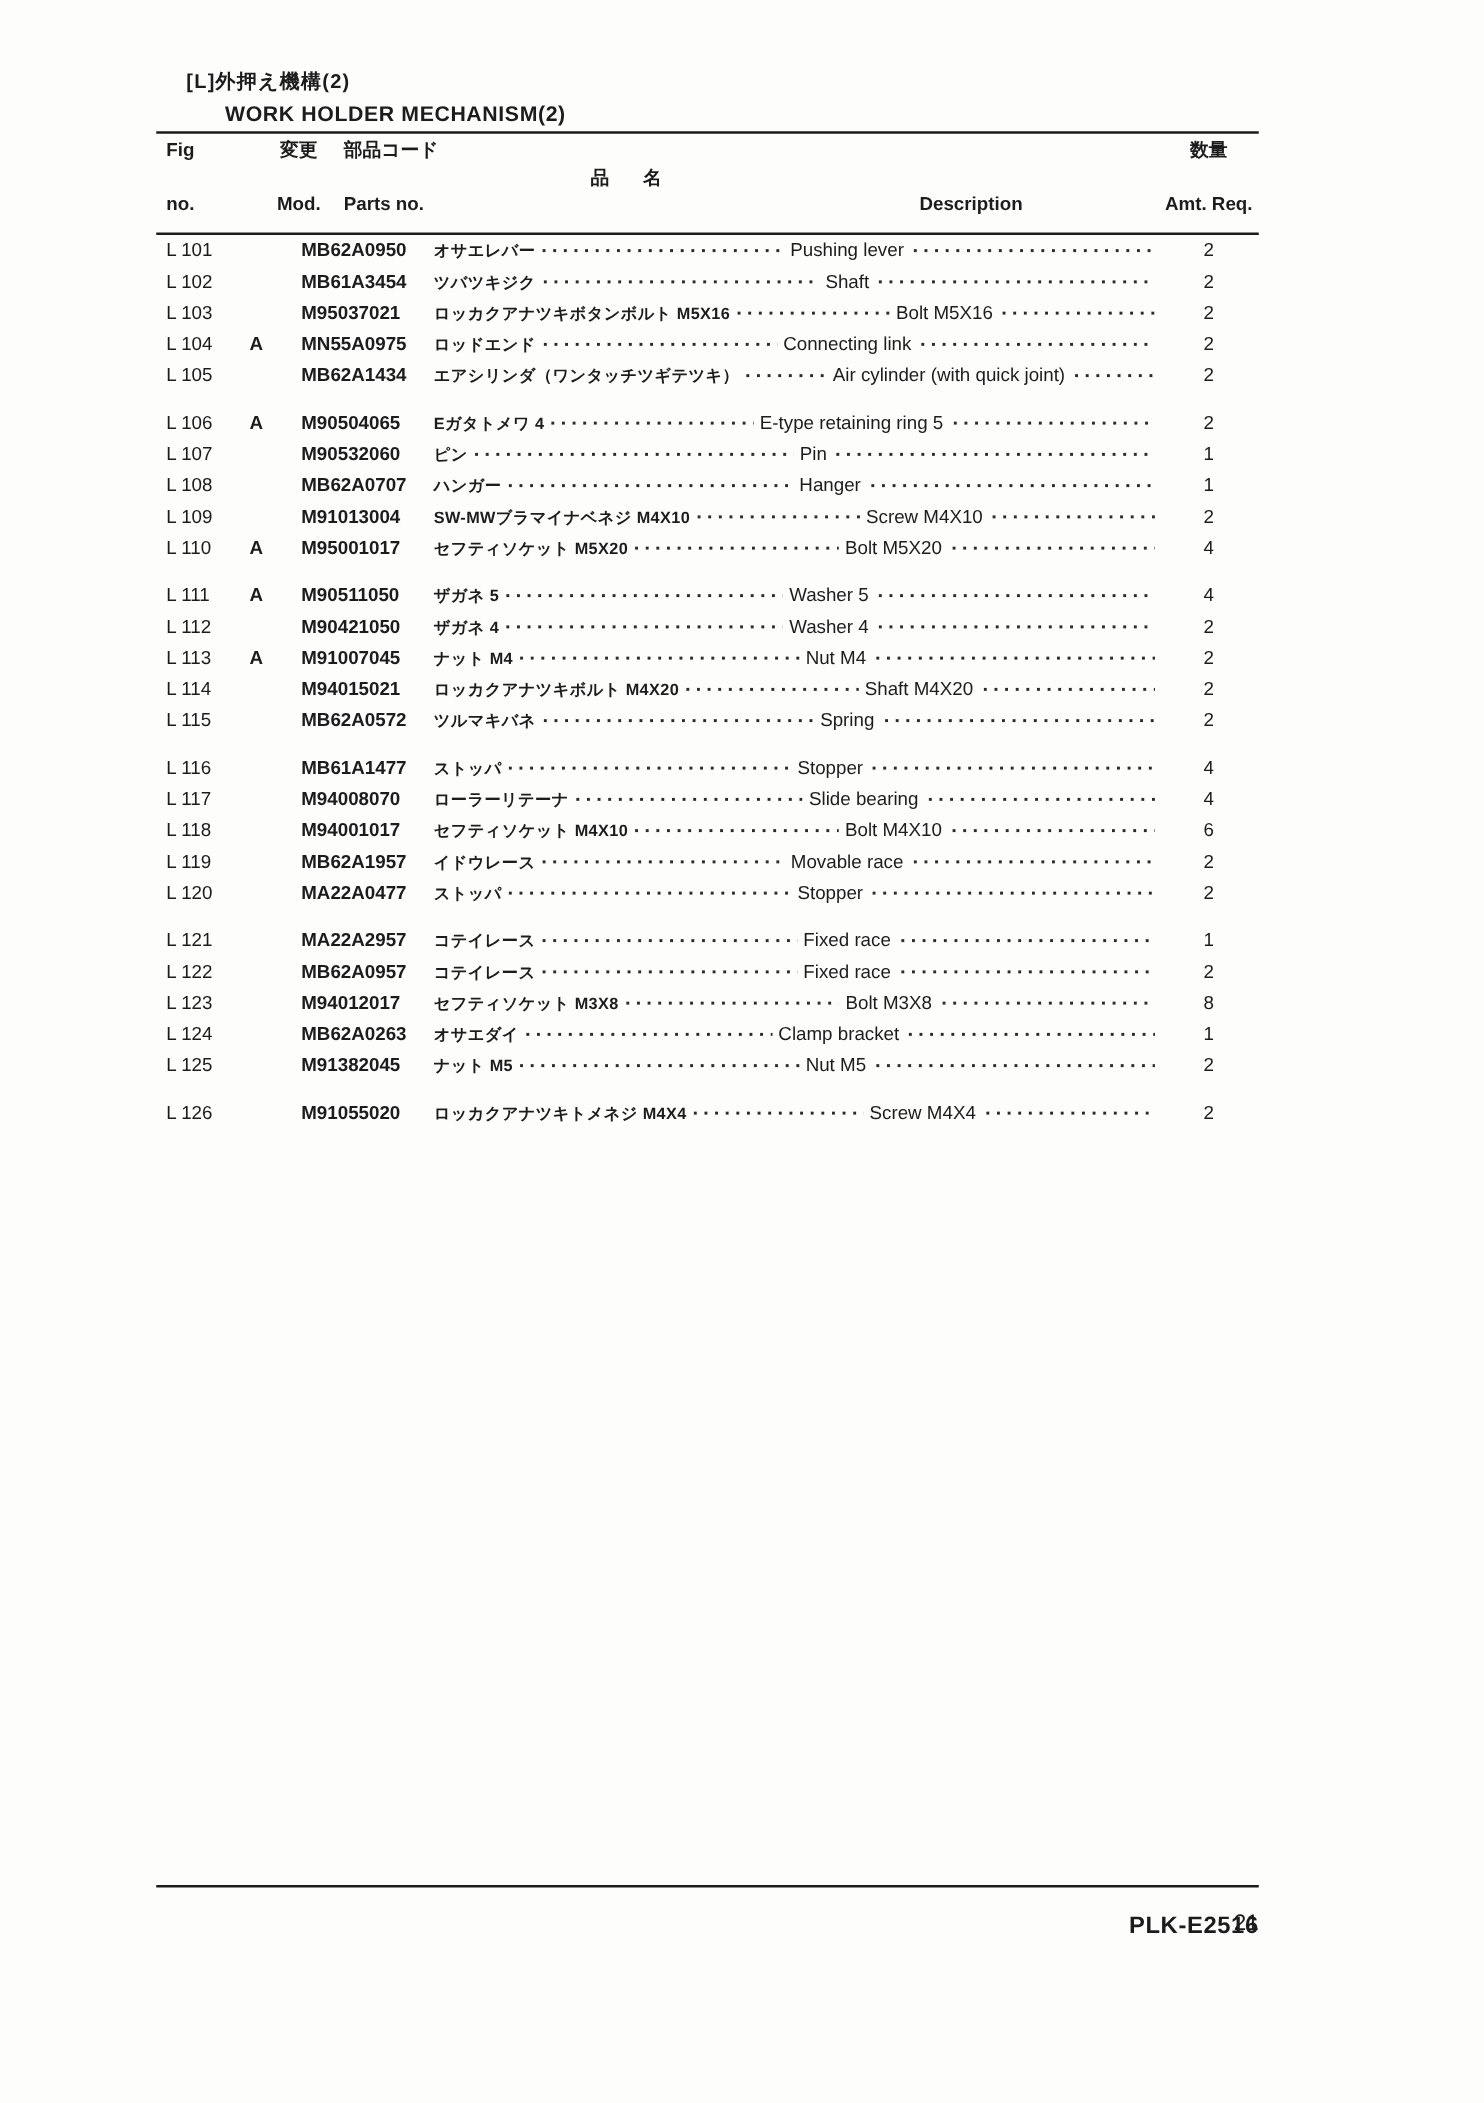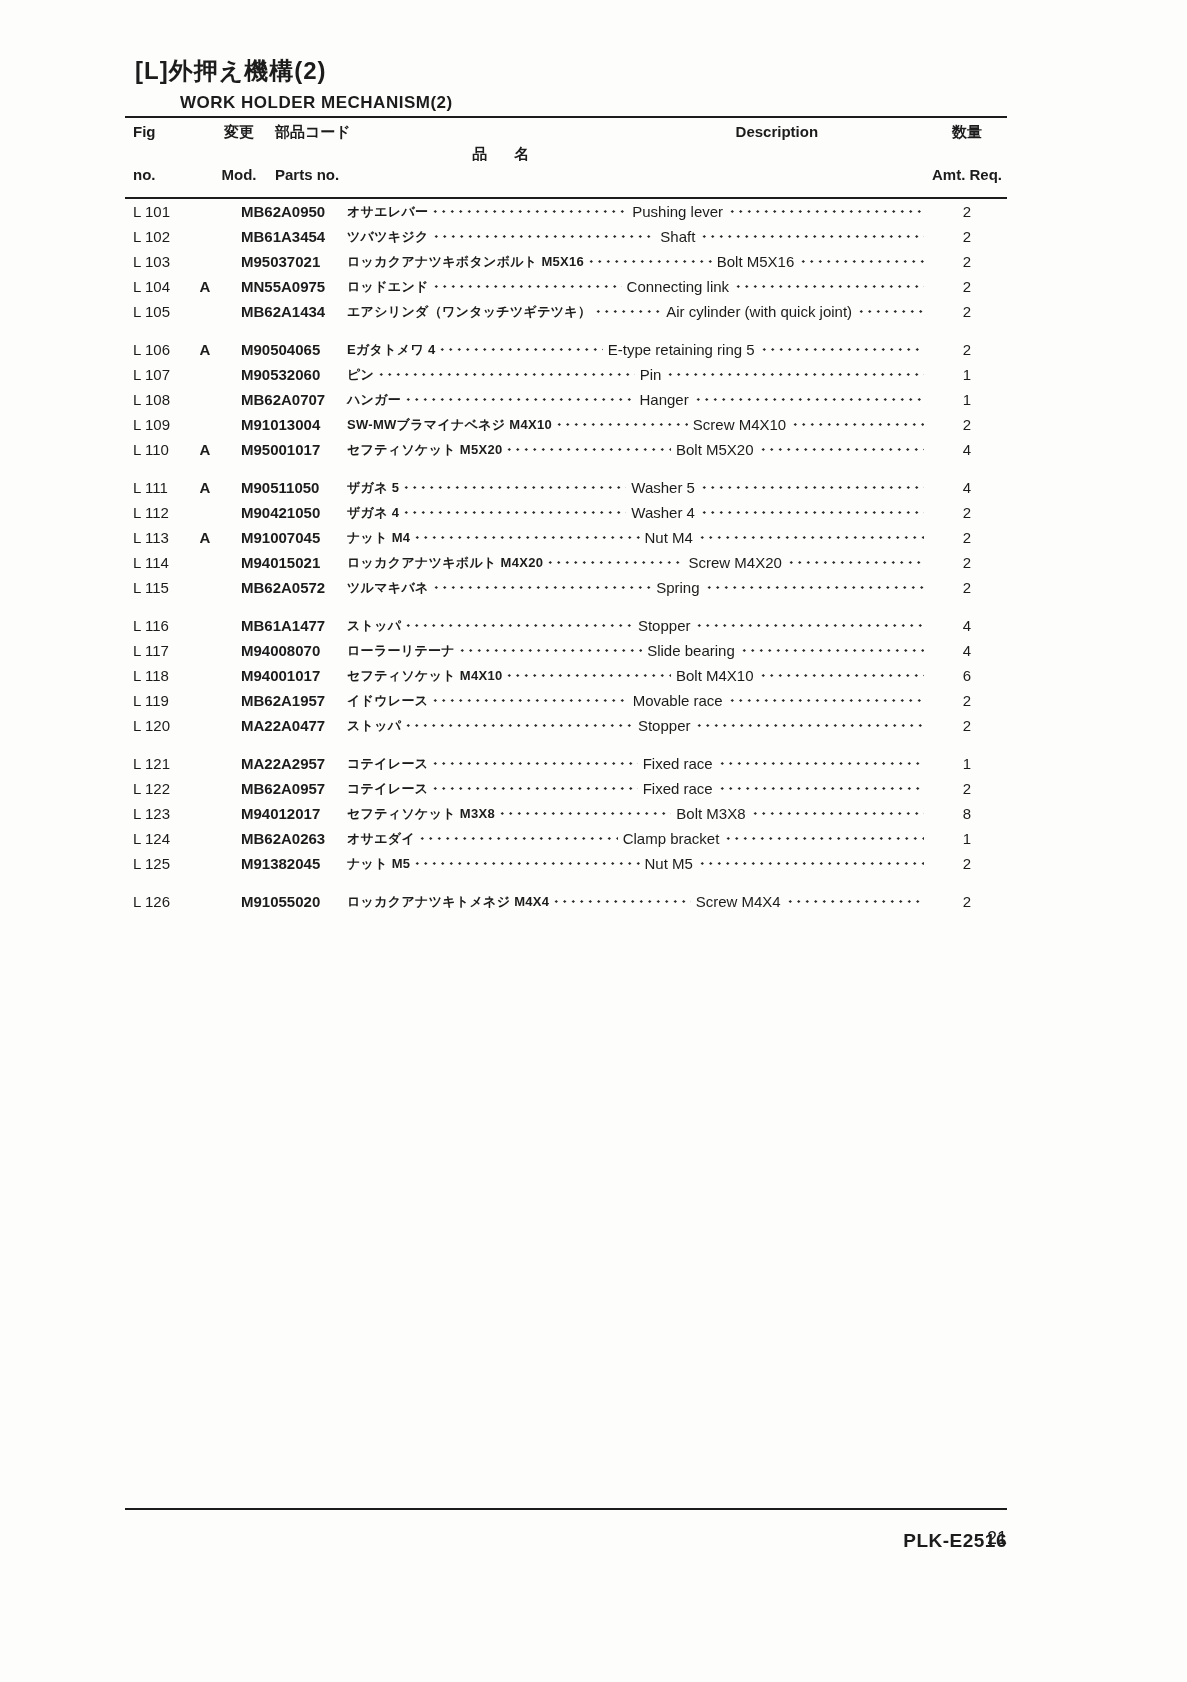--- a/index.html
+++ b/index.html
@@ -16,22 +16,22 @@
     background:#fdfdfb;
     overflow:hidden;
   }
   .content{
     position:absolute;
     left:125px;
     top:55px;
     width:882px;
   }
   .title-jp{
-    margin-left:10px;
-    font-size:24px;
+    margin-left:24px;
+    font-size:16px;
     font-weight:bold;
     letter-spacing:1px;
   }
   .title-en{
     margin-left:55px;
     margin-top:6px;
     font-size:17px;
     font-weight:bold;
     letter-spacing:0.5px;
   }
@@ -53,21 +53,21 @@
     font-size:15px;
     font-weight:bold;
     line-height:19px;
   }
   .th .t2{font-weight:bold;}
   .h-fig{width:58px;text-align:left;padding-left:8px;box-sizing:border-box;}
   .h-mod{width:44px;text-align:center;margin-left:34px;}
   .h-parts{width:120px;text-align:left;padding-left:14px;box-sizing:border-box;}
   .h-mid{flex:1;display:flex;}
   .h-name{width:45%;text-align:center;justify-content:center;letter-spacing:6px;}
-  .h-desc{width:55%;text-align:center;justify-content:flex-start;}
+  .h-desc{width:55%;text-align:center;justify-content:flex-end;}
   .h-qty{width:80px;text-align:center;gap:24px;}
   
   .tbody{}
   .row{
     display:flex;
     align-items:center;
     height:25px;
     font-size:15px;
   }
   .row.group-gap{margin-top:13px;}
@@ -314,21 +314,21 @@
           </span>
           <span class="c-qty">2</span>
         </div>
         <div class="row">
           <span class="c-fig">L 114</span>
           <span class="c-mod"></span>
           <span class="c-parts">M94015021</span>
           <span class="c-mid">
             <span class="jp">ロッカクアナツキボルト M4X20</span>
             <span class="leader"></span>
-            <span class="desc">Screw M4X20</span>
+            <span class="desc">Shaft M4X20</span>
             <span class="leader"></span>
           </span>
           <span class="c-qty">2</span>
         </div>
         <div class="row">
           <span class="c-fig">L 115</span>
           <span class="c-mod"></span>
           <span class="c-parts">MB62A0572</span>
           <span class="c-mid">
             <span class="jp">ツルマキバネ</span>

